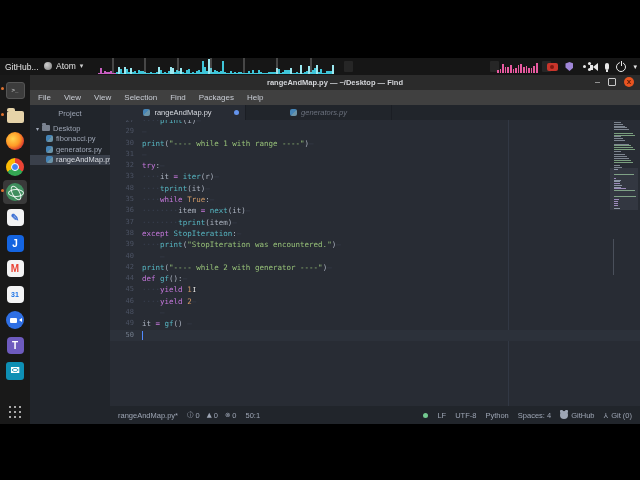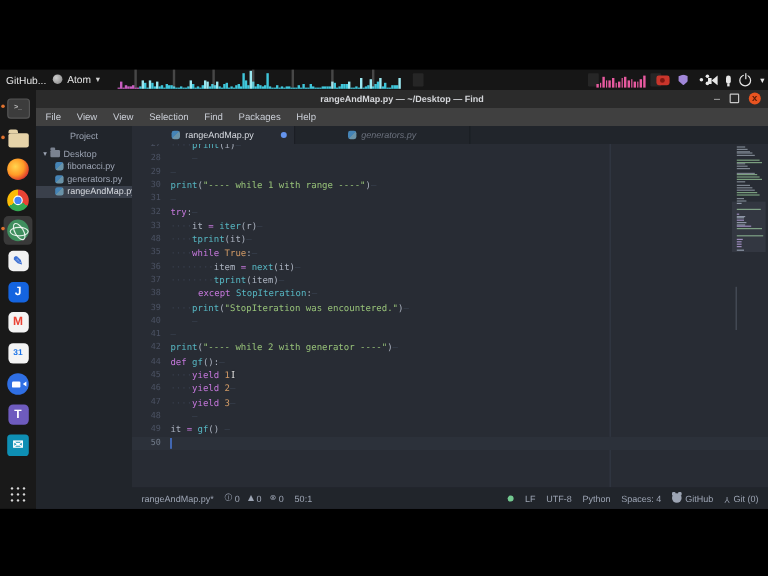--- a/index.html
+++ b/index.html
@@ -395,39 +395,36 @@
             </div>
             <div class="tab preview">
               <span class="py-ic"></span>
               <span>generators.py</span>
             </div>
           </div>
         <div id="code-area">
           <div id="wrap-guide"></div>
           <div id="code-lines">
               <div class="code-line"><span class="gut">27</span><span class="ctext"><span style="color: rgb(58, 65, 80);">····</span><span style="color: rgb(86, 182, 194);">print</span><span style="color: rgb(171, 178, 191);">(i)</span><span style="color: rgb(58, 65, 80);">–</span></span></div>
-              <div class="code-line"><span class="gut">28</span><span class="ctext"><span style="color: rgb(58, 65, 80);">    </span><span style="color: rgb(58, 65, 80);">–</span></span></div>
               <div class="code-line"><span class="gut">29</span><span class="ctext"><span style="color: rgb(58, 65, 80);">–</span></span></div>
               <div class="code-line"><span class="gut">30</span><span class="ctext"><span style="color: rgb(86, 182, 194);">print</span><span style="color: rgb(171, 178, 191);">(</span><span style="color: rgb(152, 195, 121);">"---- while 1 with range ----"</span><span style="color: rgb(171, 178, 191);">)</span><span style="color: rgb(58, 65, 80);">–</span></span></div>
               <div class="code-line"><span class="gut">31</span><span class="ctext"><span style="color: rgb(58, 65, 80);">–</span></span></div>
               <div class="code-line"><span class="gut">32</span><span class="ctext"><span style="color: rgb(198, 120, 221);">try</span><span style="color: rgb(171, 178, 191);">:</span><span style="color: rgb(58, 65, 80);">–</span></span></div>
               <div class="code-line"><span class="gut">33</span><span class="ctext"><span style="color: rgb(58, 65, 80);">····</span><span style="color: rgb(171, 178, 191);">it </span><span style="color: rgb(198, 120, 221);">=</span><span style="color: rgb(171, 178, 191);"> </span><span style="color: rgb(86, 182, 194);">iter</span><span style="color: rgb(171, 178, 191);">(r)</span><span style="color: rgb(58, 65, 80);">–</span></span></div>
               <div class="code-line"><span class="gut">48</span><span class="ctext"><span style="color: rgb(58, 65, 80);">····</span><span style="color: rgb(86, 182, 194);">tprint</span><span style="color: rgb(171, 178, 191);">(it)</span><span style="color: rgb(58, 65, 80);">–</span></span></div>
               <div class="code-line"><span class="gut">35</span><span class="ctext"><span style="color: rgb(58, 65, 80);">····</span><span style="color: rgb(198, 120, 221);">while</span><span style="color: rgb(171, 178, 191);"> </span><span style="color: rgb(209, 154, 102);">True</span><span style="color: rgb(171, 178, 191);">:</span><span style="color: rgb(58, 65, 80);">–</span></span></div>
               <div class="code-line"><span class="gut">36</span><span class="ctext"><span style="color: rgb(58, 65, 80);">········</span><span style="color: rgb(171, 178, 191);">item </span><span style="color: rgb(198, 120, 221);">=</span><span style="color: rgb(171, 178, 191);"> </span><span style="color: rgb(86, 182, 194);">next</span><span style="color: rgb(171, 178, 191);">(it)</span><span style="color: rgb(58, 65, 80);">–</span></span></div>
               <div class="code-line"><span class="gut">37</span><span class="ctext"><span style="color: rgb(58, 65, 80);">········</span><span style="color: rgb(86, 182, 194);">tprint</span><span style="color: rgb(171, 178, 191);">(item)</span><span style="color: rgb(58, 65, 80);">–</span></span></div>
-              <div class="code-line"><span class="gut">38</span><span class="ctext"><span style="color: rgb(198, 120, 221); margin-left: 23px;">except</span><span style="color: rgb(171, 178, 191);"> </span><span style="color: rgb(86, 182, 194);">StopIteration</span><span style="color: rgb(171, 178, 191);">:</span><span style="color: rgb(58, 65, 80);">–</span></span></div>
+              <div class="code-line"><span class="gut">38</span><span class="ctext"><span style="color: rgb(198, 120, 221);">except</span><span style="color: rgb(171, 178, 191);"> </span><span style="color: rgb(86, 182, 194);">StopIteration</span><span style="color: rgb(171, 178, 191);">:</span><span style="color: rgb(58, 65, 80);">–</span></span></div>
               <div class="code-line"><span class="gut">39</span><span class="ctext"><span style="color: rgb(58, 65, 80);">····</span><span style="color: rgb(86, 182, 194);">print</span><span style="color: rgb(171, 178, 191);">(</span><span style="color: rgb(152, 195, 121);">"StopIteration was encountered."</span><span style="color: rgb(171, 178, 191);">)</span><span style="color: rgb(58, 65, 80);">–</span></span></div>
               <div class="code-line"><span class="gut">40</span><span class="ctext"><span style="color: rgb(58, 65, 80);">    </span><span style="color: rgb(58, 65, 80);">–</span></span></div>
-              <div class="code-line"><span class="gut">41</span><span class="ctext"><span style="color: rgb(58, 65, 80);">–</span></span></div>
               <div class="code-line"><span class="gut">42</span><span class="ctext"><span style="color: rgb(86, 182, 194);">print</span><span style="color: rgb(171, 178, 191);">(</span><span style="color: rgb(152, 195, 121);">"---- while 2 with generator ----"</span><span style="color: rgb(171, 178, 191);">)</span><span style="color: rgb(58, 65, 80);">–</span></span></div>
               <div class="code-line"><span class="gut">44</span><span class="ctext"><span style="color: rgb(198, 120, 221);">def</span><span style="color: rgb(171, 178, 191);"> </span><span style="color: rgb(86, 182, 194);">gf</span><span style="color: rgb(171, 178, 191);">():</span><span style="color: rgb(58, 65, 80);">–</span></span></div>
               <div class="code-line"><span class="gut">45</span><span class="ctext"><span style="color: rgb(58, 65, 80);">····</span><span style="color: rgb(198, 120, 221);">yield</span><span style="color: rgb(171, 178, 191);"> </span><span style="color: rgb(209, 154, 102);">1</span><span class="ibeam">I</span></span></div>
               <div class="code-line"><span class="gut">46</span><span class="ctext"><span style="color: rgb(58, 65, 80);">····</span><span style="color: rgb(198, 120, 221);">yield</span><span style="color: rgb(171, 178, 191);"> </span><span style="color: rgb(209, 154, 102);">2</span><span style="color: rgb(58, 65, 80);">–</span></span></div>
-              <div class="code-line"><span class="gut">47</span><span class="ctext"><span style="color: rgb(58, 65, 80);">····</span><span style="color: rgb(198, 120, 221);">yield</span><span style="color: rgb(171, 178, 191);"> </span><span style="color: rgb(209, 154, 102);">3</span><span style="color: rgb(58, 65, 80);">–</span></span></div>
               <div class="code-line"><span class="gut">48</span><span class="ctext"><span style="color: rgb(58, 65, 80);">    </span><span style="color: rgb(58, 65, 80);">–</span></span></div>
               <div class="code-line"><span class="gut">49</span><span class="ctext"><span style="color: rgb(171, 178, 191);">it </span><span style="color: rgb(198, 120, 221);">=</span><span style="color: rgb(171, 178, 191);"> </span><span style="color: rgb(86, 182, 194);">gf</span><span style="color: rgb(171, 178, 191);">() </span><span style="color: rgb(58, 65, 80);">–</span></span></div>
               <div class="code-line active-line"><span class="gut">50</span><span class="ctext"><span class="caret"></span></span></div>
             </div>
           <div id="minimap">
             <div id="mm-overlay"></div>
             <div id="mm-scrollline"></div>
           <div class="mm-line" style="width: 6.97938px; background: rgb(125, 133, 144);"></div>
               <div class="mm-line" style="width: 8.95876px; background: rgb(125, 133, 144);"></div>
               <div class="mm-line" style="width: 10.9381px; background: rgb(125, 133, 144);"></div>

